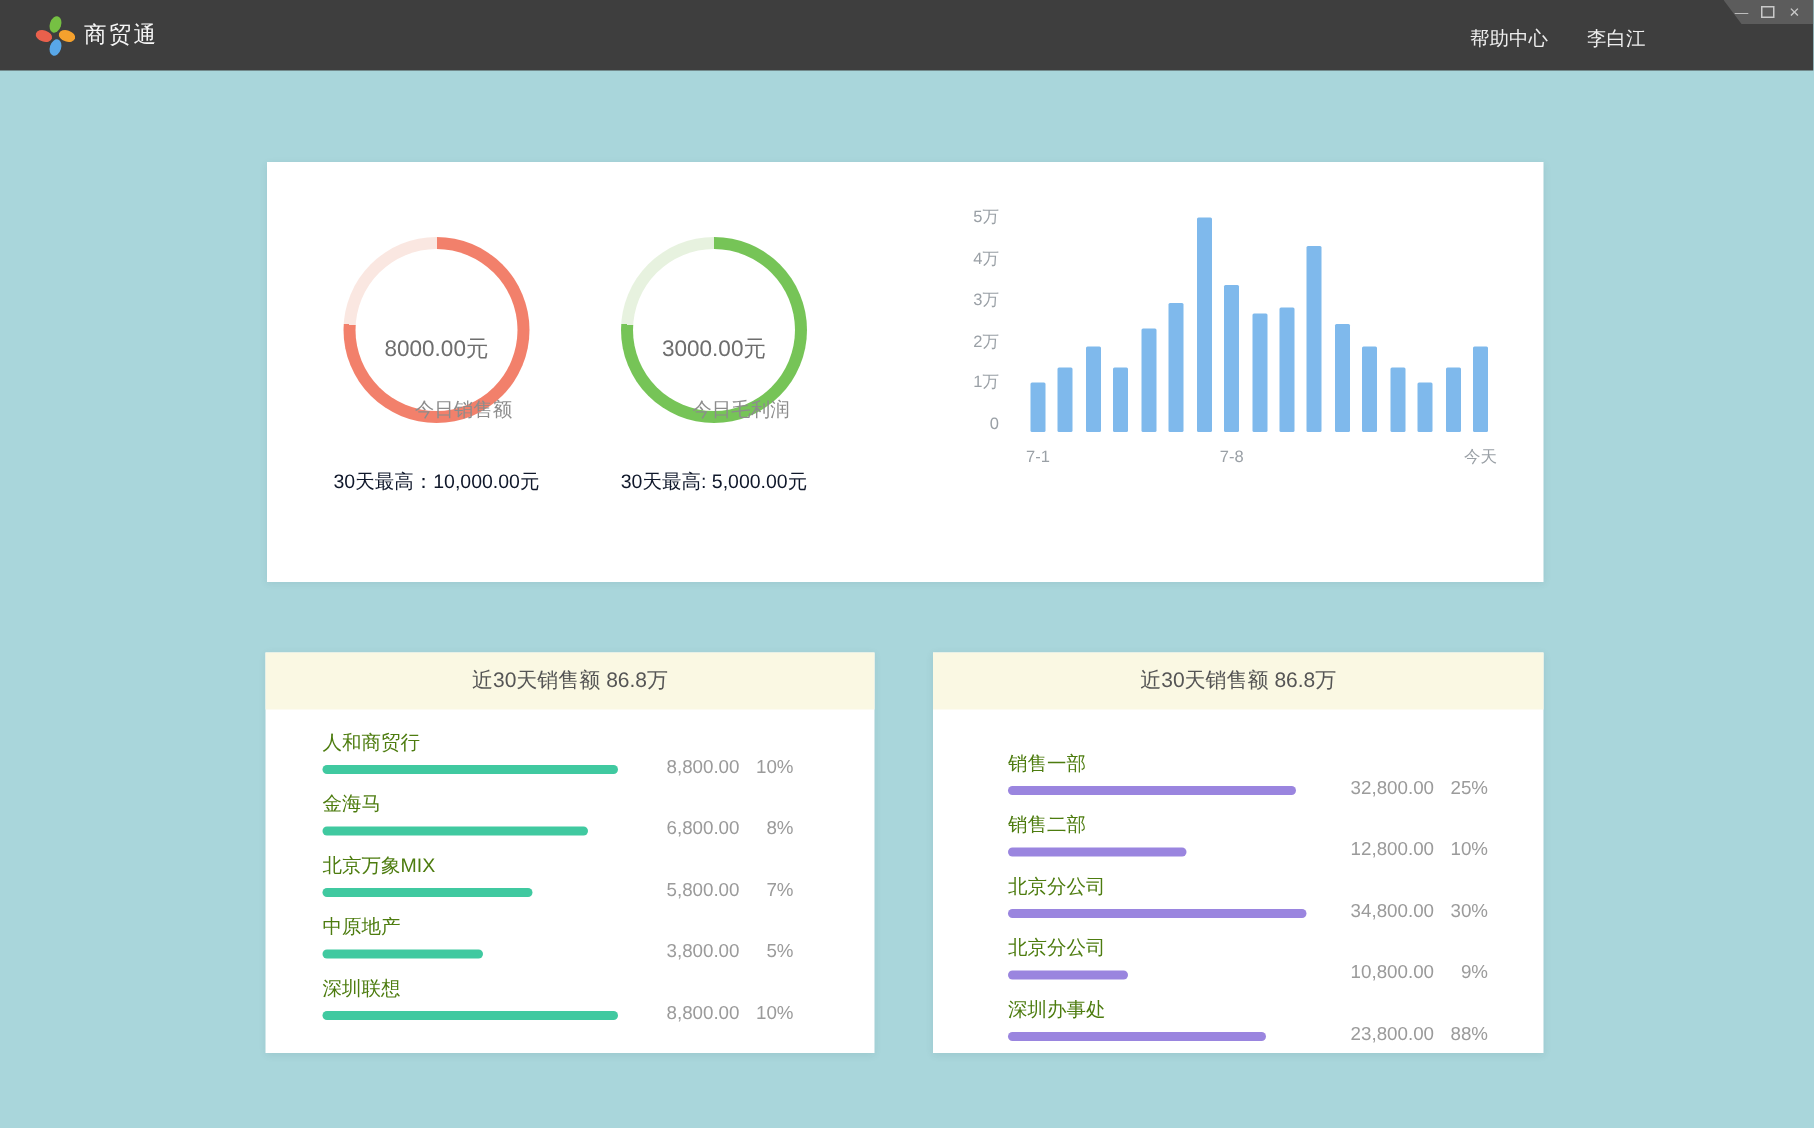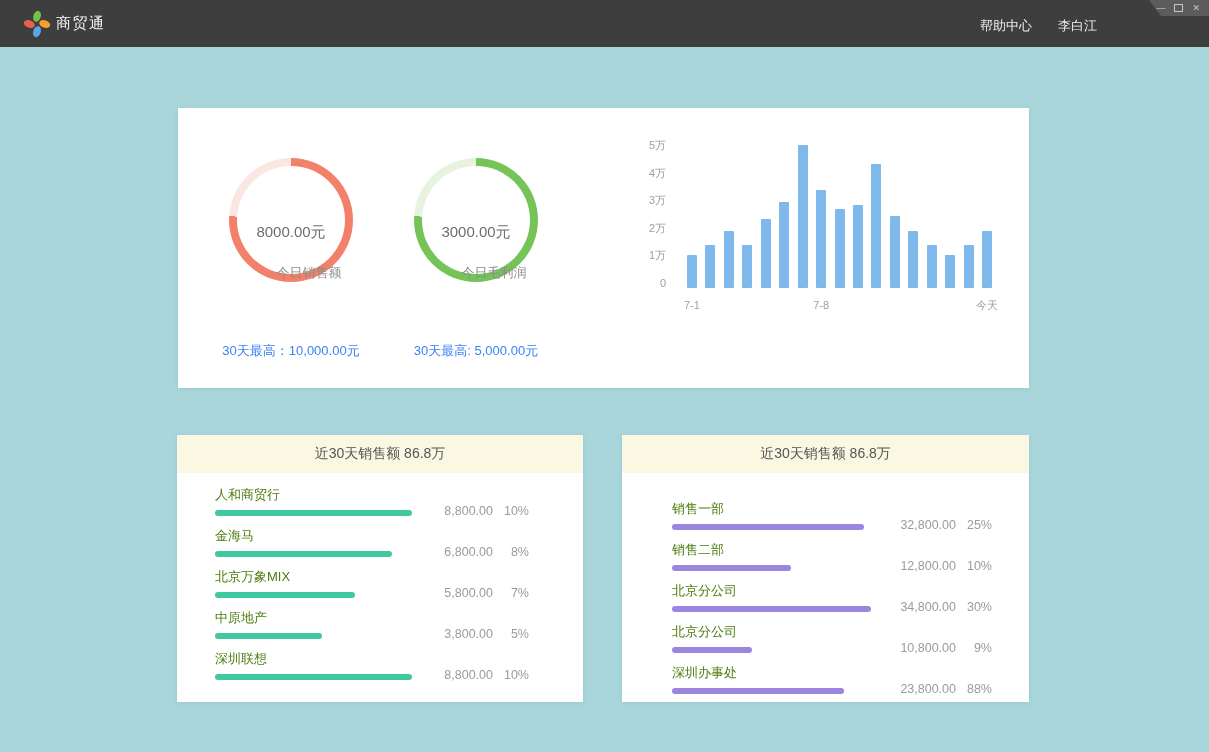--- a/index.html
+++ b/index.html
@@ -37,21 +37,21 @@
   .donut-block.d0 { left:20px; }
   .donut-block.d1 { left:205px; }
   .donut { position:relative; width:124px; height:124px; border-radius:50%; margin:0 auto; }
   .donut::after { content:""; position:absolute; inset:8px; background:#fff; border-radius:50%; }
   .donut-center {
     position:absolute; inset:0; z-index:2; display:flex; flex-direction:column;
     align-items:center; justify-content:flex-end; gap:22px;
   }
   .donut-value { font-size:15px; color:#6E6E6E; }
   .donut-label { font-size:13px; color:#8C8C8C;margin-left:36px; }
-  .donut-footer { margin-top:60px; font-size:13px; color:#3b82f6; }
+  .donut-footer { margin-top:30px; font-size:13px; color:#0f172a; }
   
   .chart { position:absolute; left:460px; top:0; width:360px; height:280px; }
   .ytick { position:absolute; left:0; width:28px; text-align:right; font-size:11px; color:#9AA0A6; line-height:14px; }
   .plot {
     position:absolute; left:49px; bottom:100px; width:305px; height:152px;
     display:flex; align-items:flex-end; justify-content:space-between;
   }
   .bar { width:10px; border-radius:1px; }
   .xlabel { position:absolute; top:190px; transform:translateX(-50%); font-size:11px; color:#9AA0A6; line-height:14px; white-space:nowrap; }
   .chart-title { position:absolute; top:221px; left:49px; width:305px; text-align:center; font-size:13px; color:#787878; }

